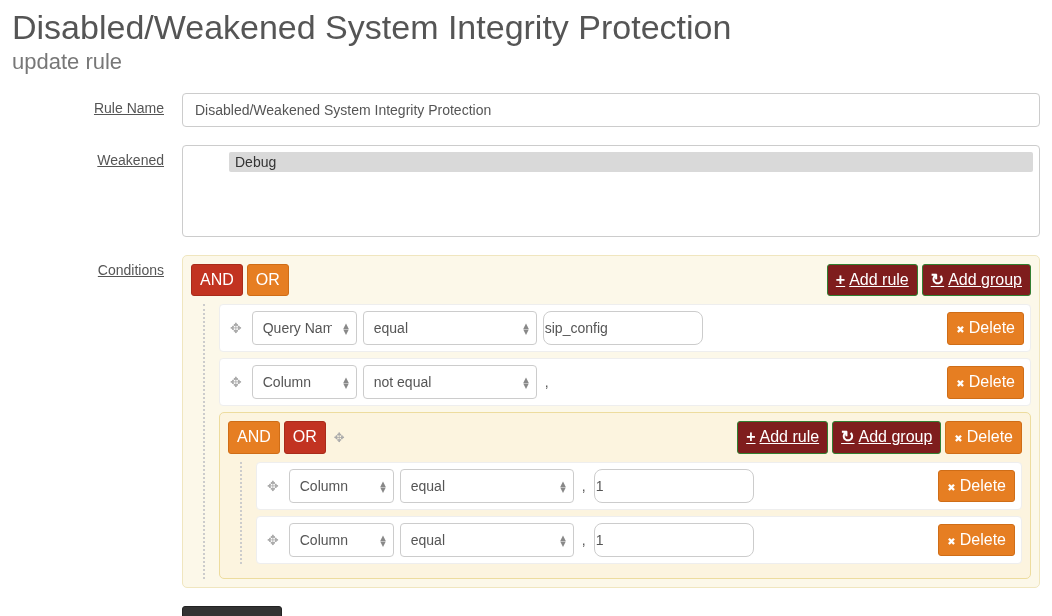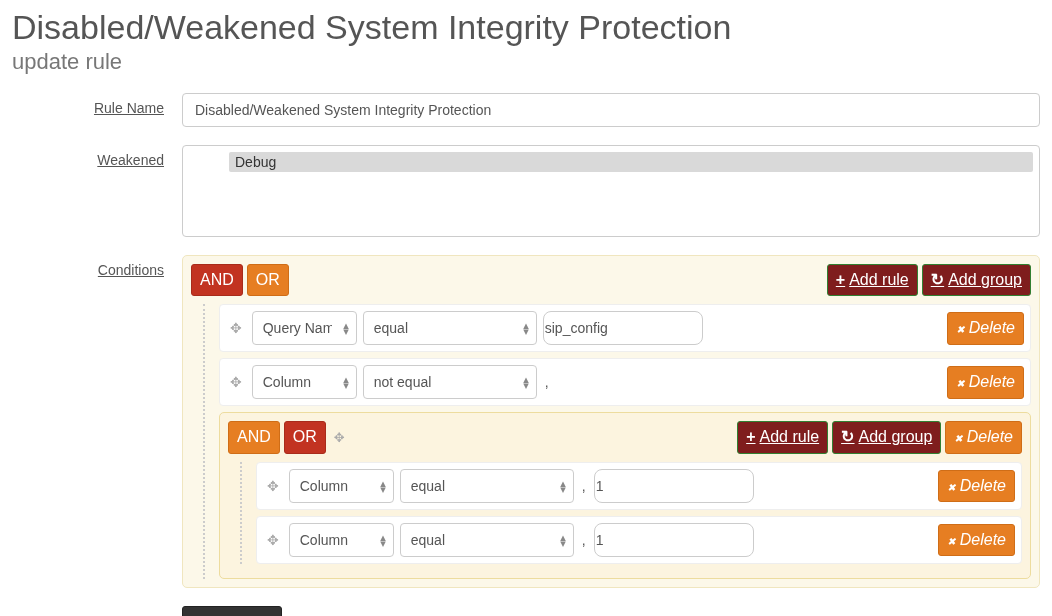--- a/index.html
+++ b/index.html
@@ -89,21 +89,21 @@
     cursor: pointer;
     color: #fff;
     line-height: 1.4;
     white-space: nowrap;
   }
   .btn-and-active { background: #c23321; border-color: #a82b1b; }
   .btn-or-inactive { background: #e67e22; border-color: #cf6d17; }
   .btn-and-inactive { background: #e67e22; border-color: #cf6d17; }
   .btn-or-active { background: #c23321; border-color: #a82b1b; }
   .btn-green { background: #7f1d1d; border-color: #328032; text-decoration: underline; }
-  .btn-orange { background: #e67e22; border-color: #cf6d17; font-style: italic; }
+  .btn-orange { background: #e67e22; border-color: #cf6d17; }
   .btn-dark { background: #333; border-color: #222; padding: 8px 14px; font-size: 14px; }
   .header-right { margin-left: auto; display: flex; gap: 4px; }
   .qb-indent {
     margin-left: 12px;
     border-left: 2px dotted #ccc;
     padding-left: 14px;
   }
   .qb-rule {
     background: #fff;
     border: 1px solid #eee;

